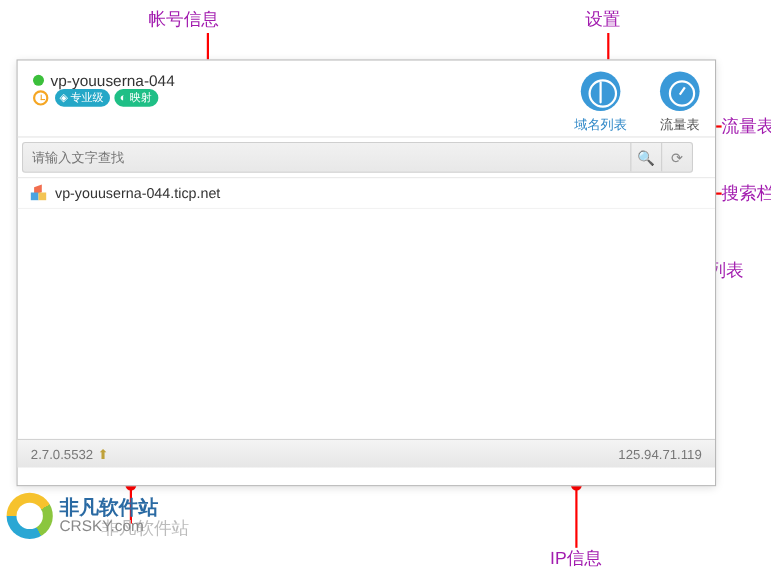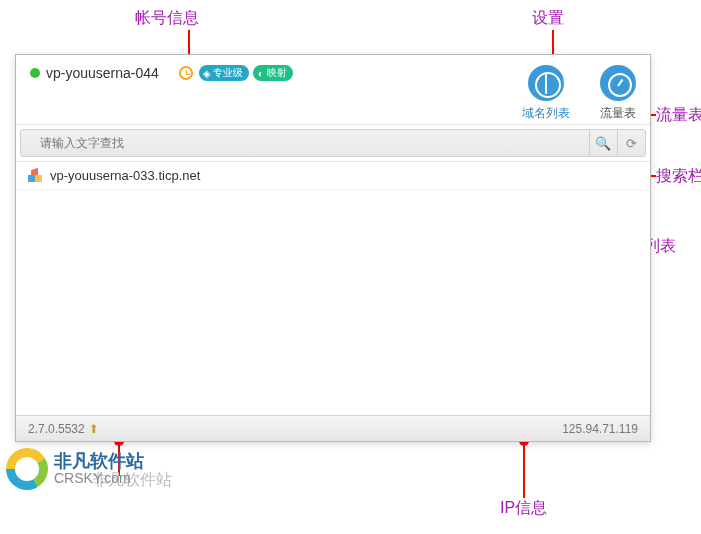--- a/index.html
+++ b/index.html
@@ -76,21 +76,22 @@
   .header {
     display: flex;
     align-items: flex-start;
     padding: 10px 14px 8px 14px;
     border-bottom: 1px solid #e4e4e4;
     position: relative;
     height: 70px;
   }
   .account {
     display: flex;
-    gap: 20px;
+    flex-direction: column;
+    gap: 0;
   }
   .acc-row {
     display: flex;
     align-items: center;
     gap: 6px;
   }
   .status-dot {
     width: 10px; height: 10px;
     border-radius: 50%;
     background: #3bbf3b;
@@ -150,26 +151,25 @@
   .gauge:before{content:"";position:absolute;left:8px;top:8px;width:20px;height:20px;border:2px solid #fff;border-radius:50%;}
   .gauge:after{content:"";position:absolute;left:17px;top:13px;width:2px;height:8px;background:#fff;transform-origin:bottom;transform:rotate(35deg);}
   .navicon.active .lbl { color:#2e87c7; }
   .navicon.inactive .lbl { color:#555; }
 
   
   .searchbar {
     display:flex;
     align-items:center;
     height:28px;
-    margin:4px 4px 0 4px;
+    margin:4px 20px 0 4px;
     background: linear-gradient(#f1f1f1,#e8e8e8);
     border:1px solid #cfcfcf;
     border-radius:3px;
     overflow:hidden;
-    padding-left:11px;
   }
   .searchbar input {
     flex:1;
     border:none;
     background:transparent;
     padding:0 8px;
     font-size:12px;
     color:#888;
     outline:none;
   }
@@ -202,21 +202,21 @@
     width:14px;height:14px;position:relative;
   }
   .cube span{position:absolute;width:7px;height:7px;}
   .cube .a{left:3px;top:0;background:#f26e4f;transform:skewY(-20deg);}
   .cube .b{left:0;top:6px;background:#4aa3e0;}
   .cube .c{left:7px;top:6px;background:#f3c454;}
 
   
   .statusbar {
     position:absolute;
-    left:0;right:0;bottom:0;
+    left:0;right:0;bottom:16px;
     height:26px;
     background:linear-gradient(#f4f4f4,#e6e6e6);
     border-top:1px solid #d2d2d2;
     display:flex;
     align-items:center;
     padding:0 12px;
     font-size:12px;
     color:#777;
   }
   .statusbar .ver{display:flex;align-items:center;gap:4px;}
@@ -317,21 +317,21 @@
     </div>
   </div>
 
   <div class="list">
     <div class="row">
       <span class="cube">
         <span class="a"></span>
           <span class="b"></span>
           <span class="c"></span>
       </span>
-      <span>vp-youuserna-033.ticp.net</span>
+      <span>vp-youuserna-044.ticp.net</span>
     </div>
   </div>
 
   <div class="statusbar">
     <span class="ver">
       <span>2.7.0.5532</span>
       <span class="uparrow">⬆</span>
     </span>
     <span class="ip">125.94.71.119</span>
   </div>

